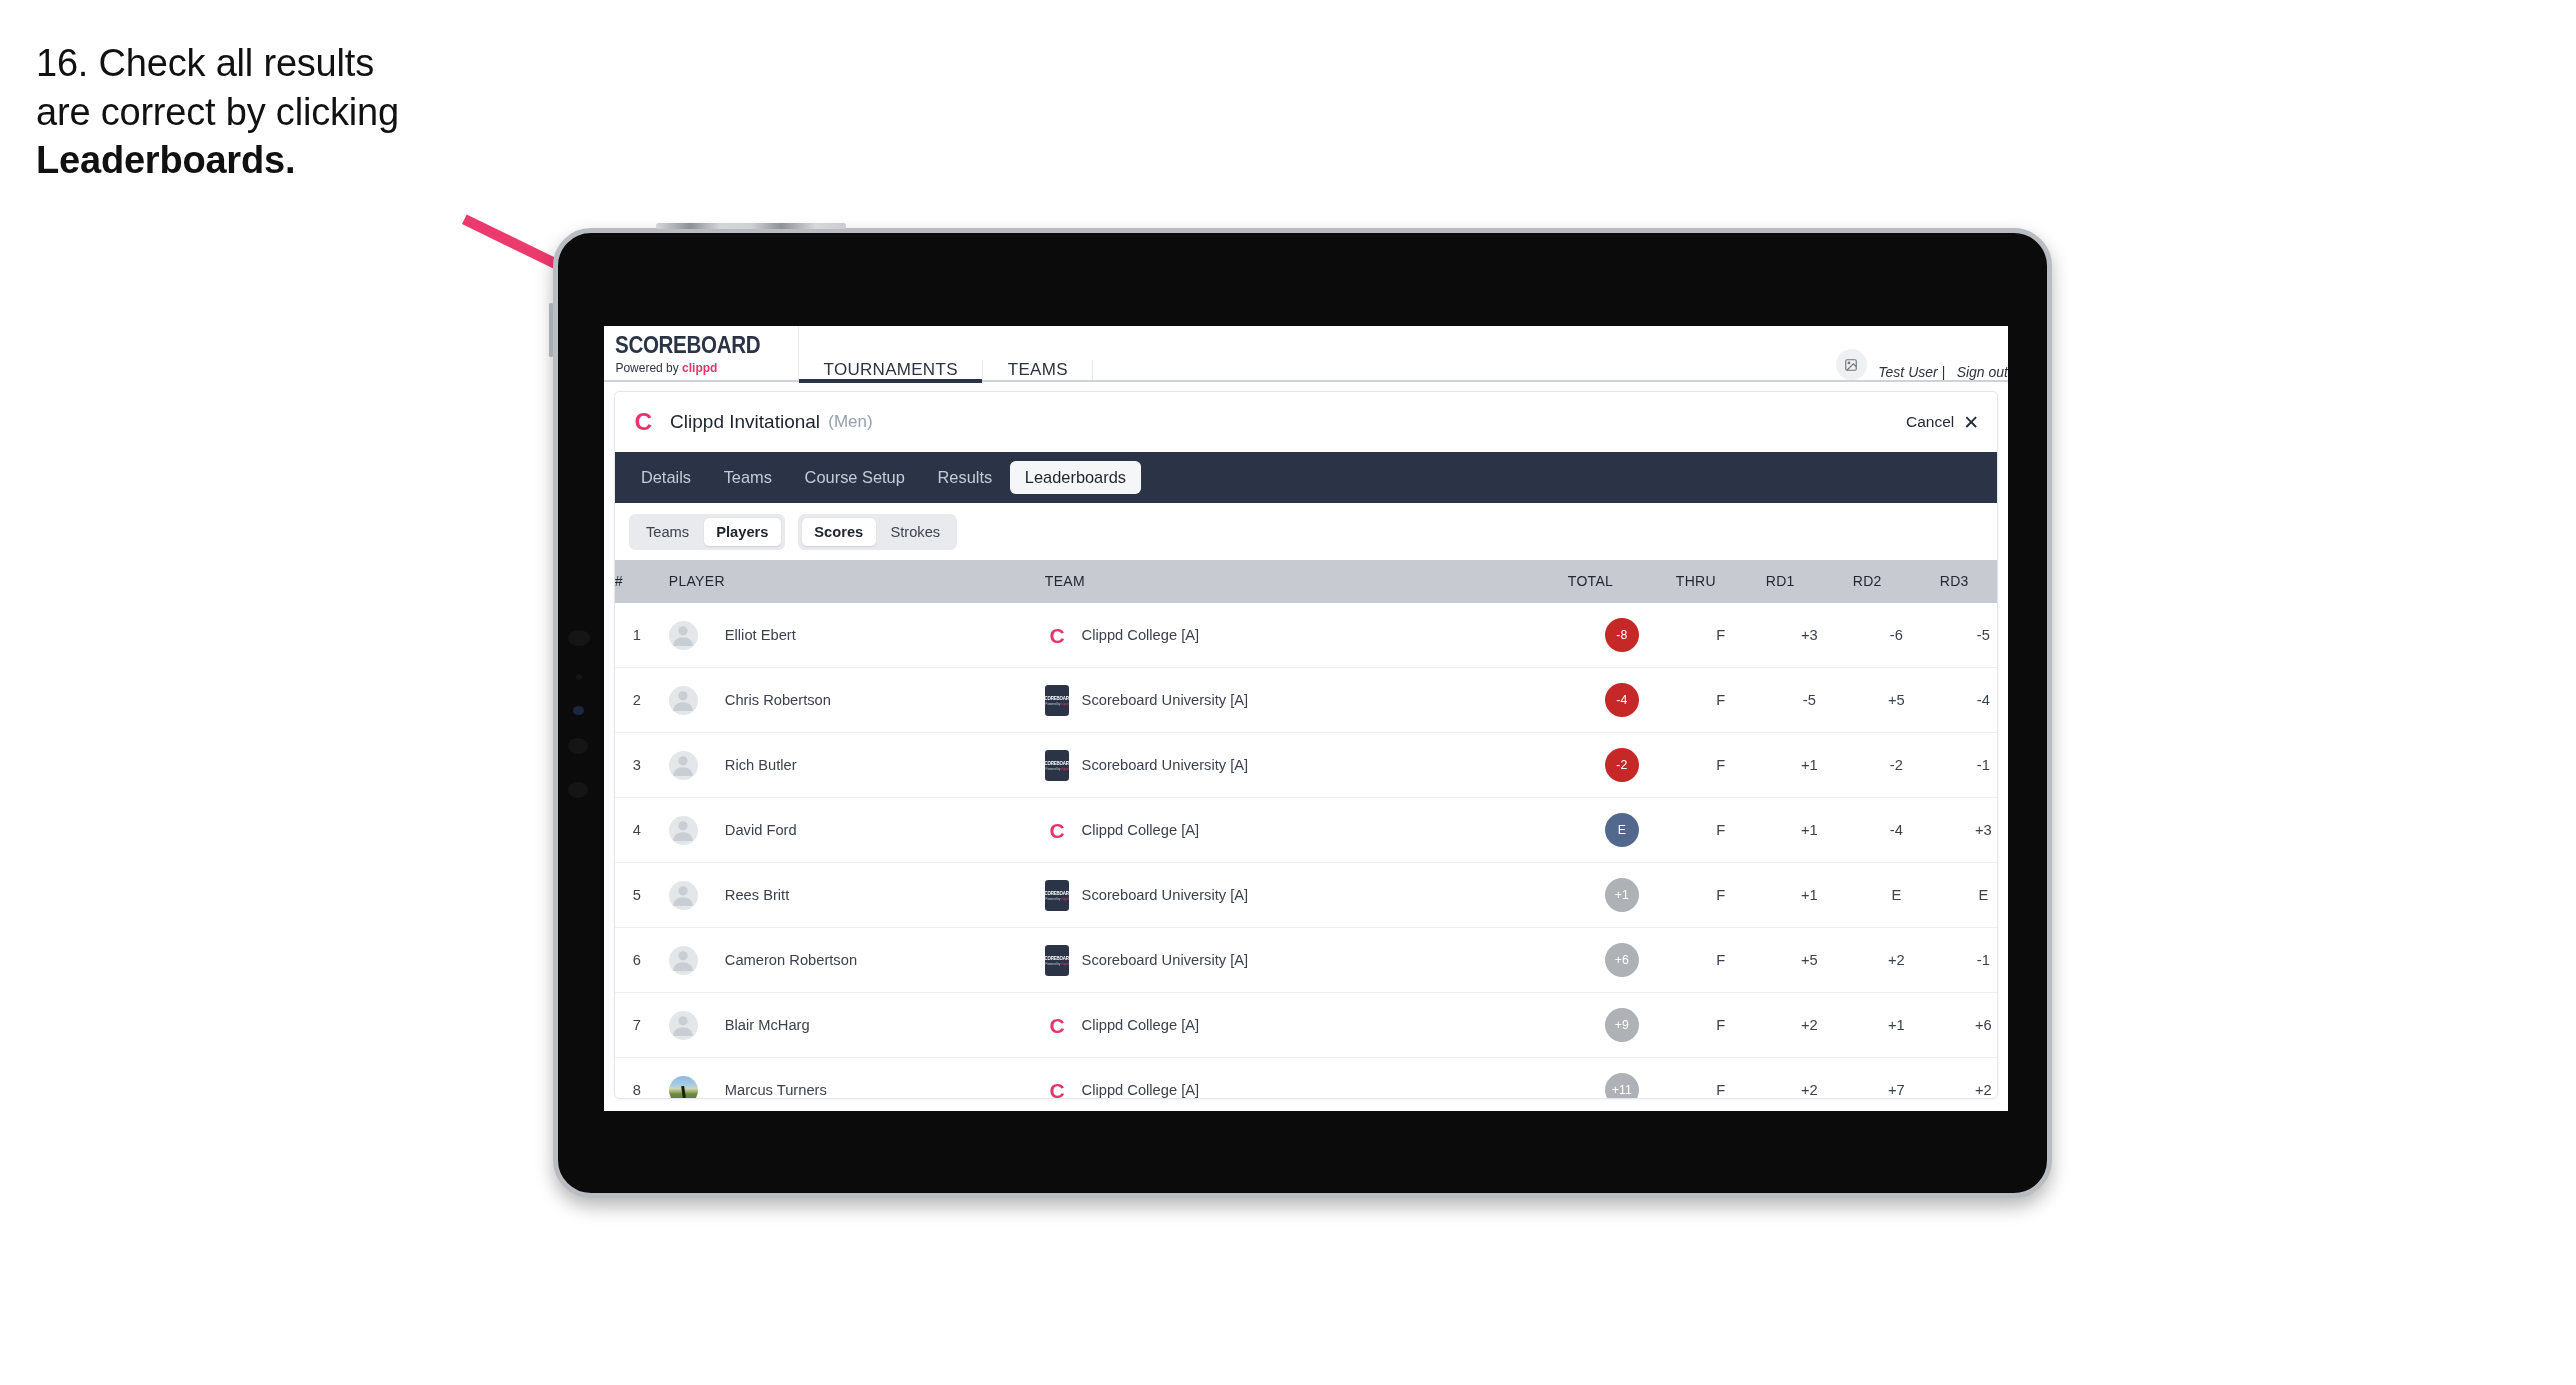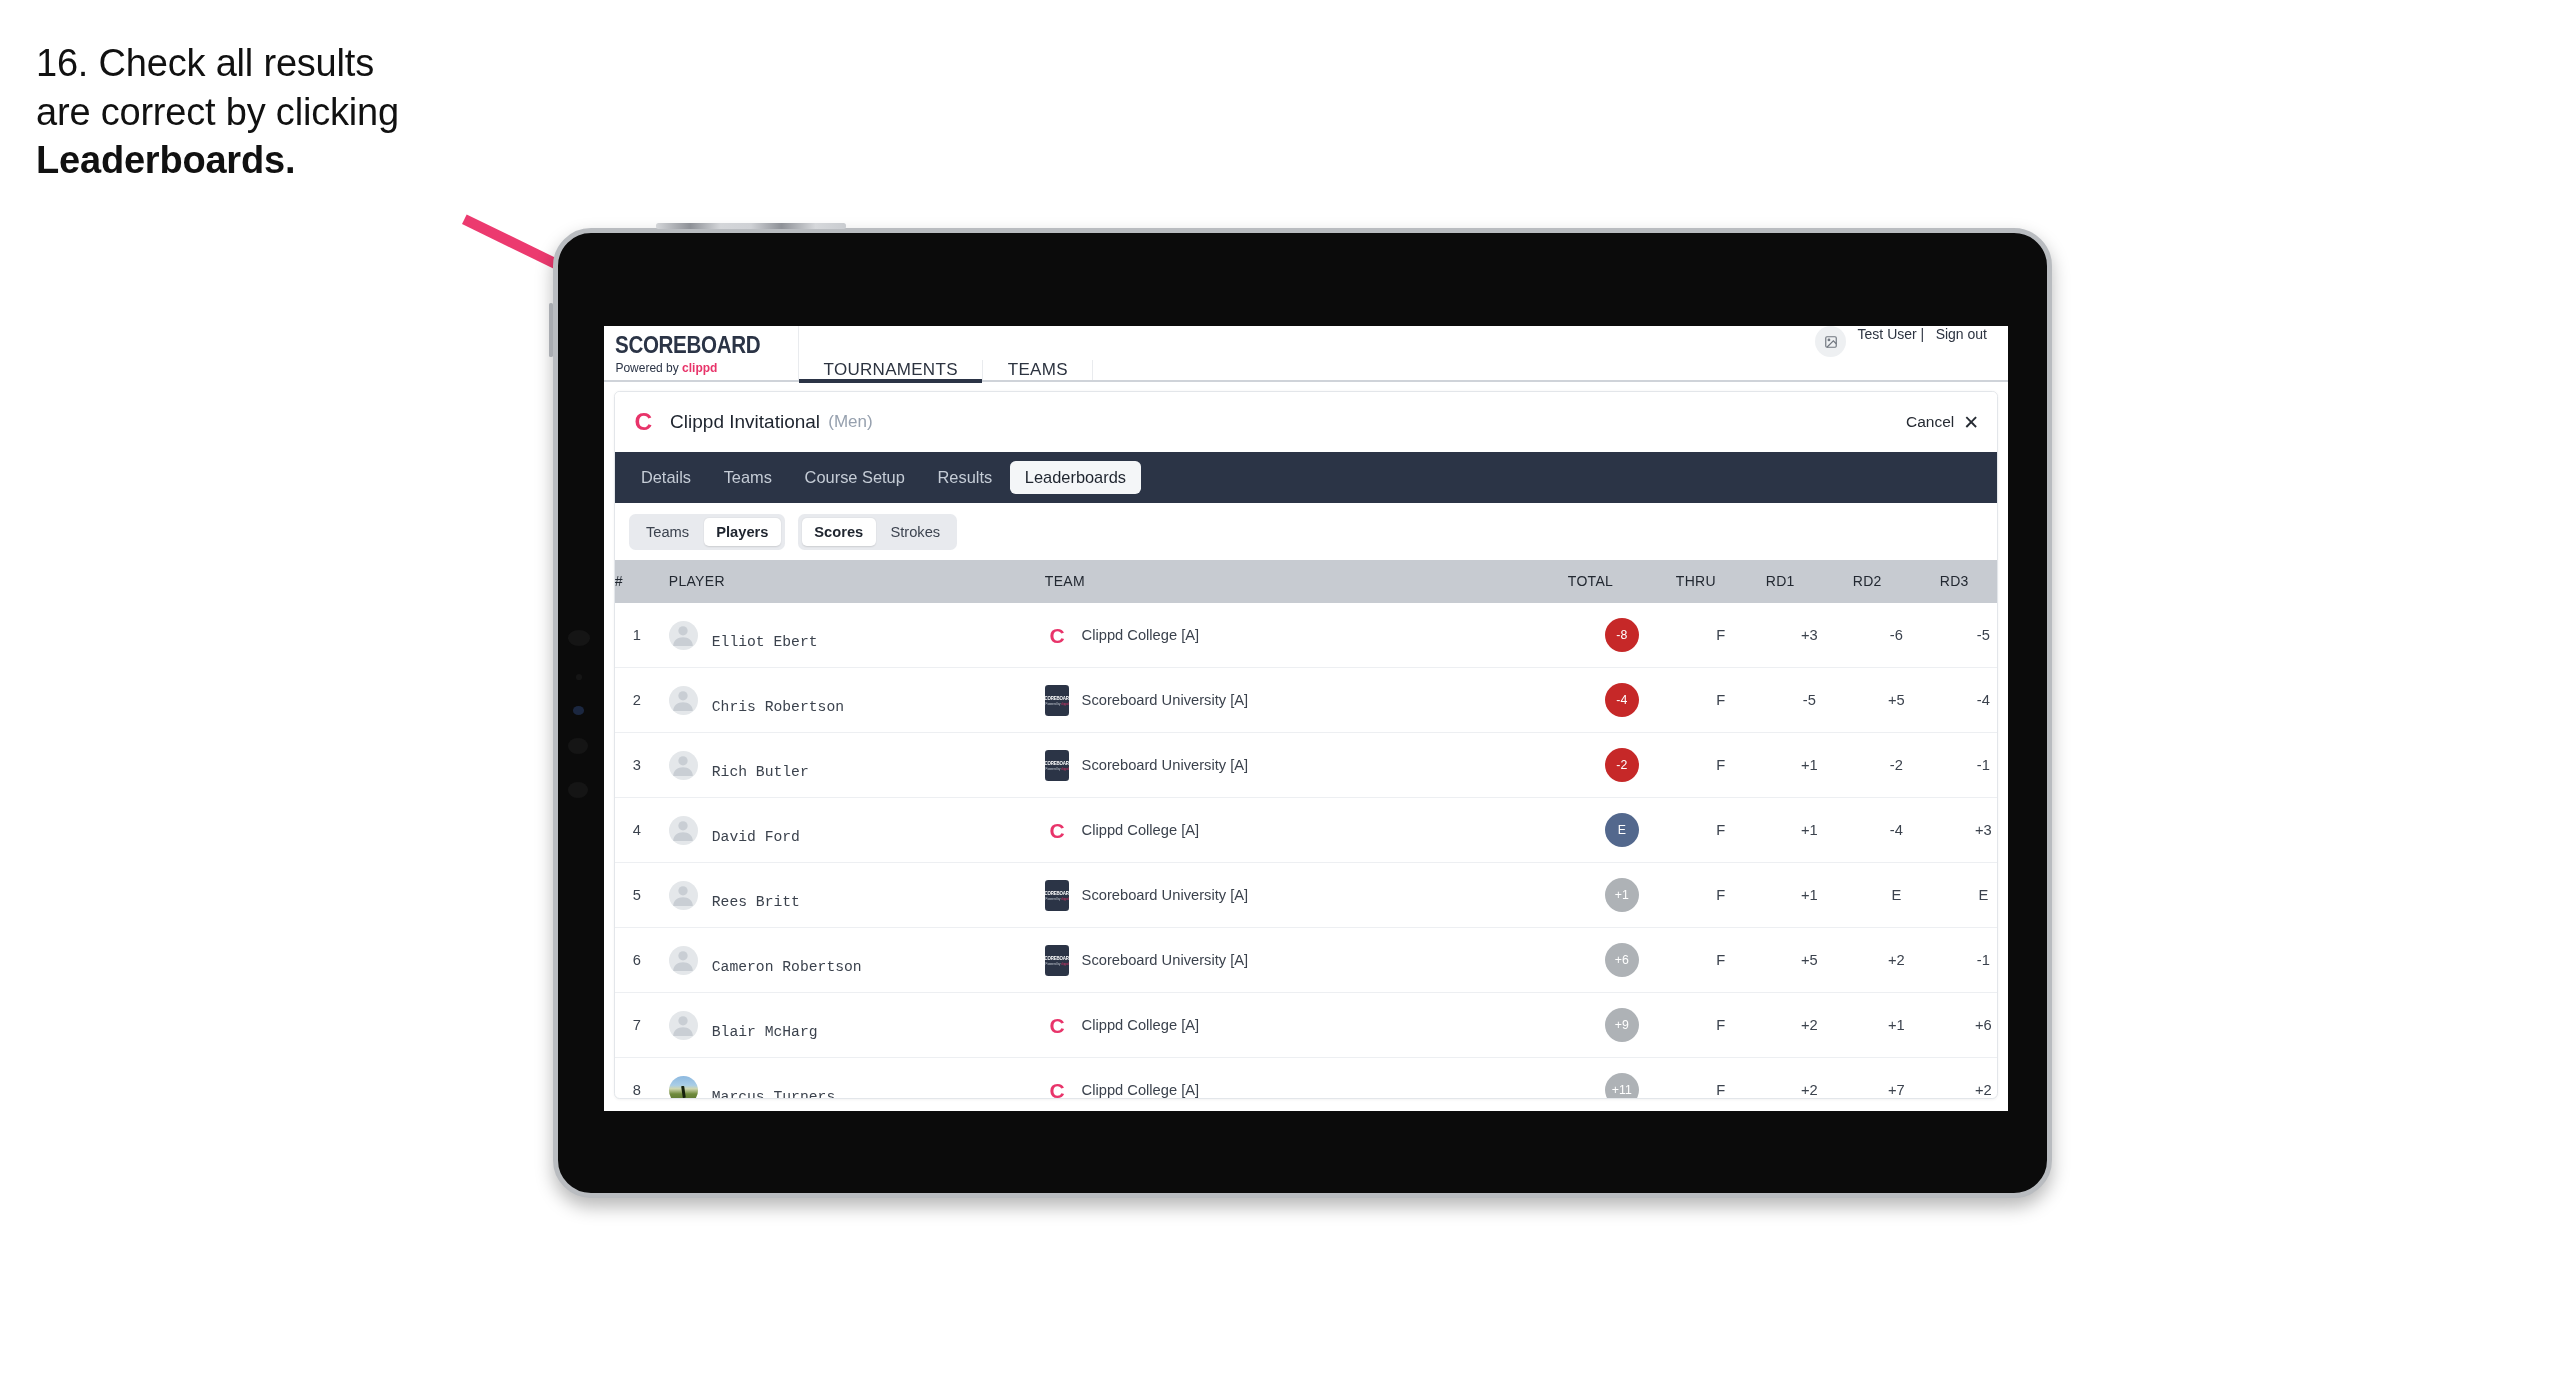--- a/index.html
+++ b/index.html
@@ -116,22 +116,22 @@
     cursor: pointer;
   }
   .topnav-item.active::after {
     content: "";
     position: absolute; left: 0; right: 0; bottom: -2.5px;
     height: 3.3px; background: #2b3446;
   }
 
   .topbar-spacer { flex: 1; }
   .user-area {
-    display: flex; align-items: flex-start; gap: 11.4px;
-    padding-right: 21px;
+    display: flex; align-items: flex-end; gap: 11.4px;
+    font-style: italic;
   }
   .avatar-sm {
     width: 31px; height: 31px; border-radius: 50%;
     background: #eef0f2;
     display: flex; align-items: center; justify-content: center;
   }
   .user-name { font-size: 14px; color: #2c3340; }
   .signout { font-size: 14px; color: #2c3340; cursor: pointer; }
 
   
@@ -232,21 +232,21 @@
     color: #3b424d;
     vertical-align: middle;
   }
   .col-rank  { width: 54px;  padding-left: 18px; }
   .col-player{ width: 376px; }
   .col-team  { width: 523px; }
   .col-total { width: 108px; text-align: center; }
   .col-thru  { width: 90px; text-align: center; }
   .col-rd    { width: 87px; text-align: center; }
 
-  .player-cell { display: flex; align-items: flex-end; gap: 14px; font-family: Liberation Mono, monospace; }
+  .player-cell { display: flex; align-items: center; gap: 27px; }
   .avatar {
     width: 29px; height: 29px; border-radius: 50%;
     background: #e4e7ea; flex: none;
     display: flex; align-items: center; justify-content: center;
     overflow: hidden;
   }
   .avatar.photo {
     background: linear-gradient(#8db9e0 0%, #a9cde6 32%, #cfd6ae 44%, #6f8a3c 62%, #4e6b29 100%);
     position: relative;
   }

